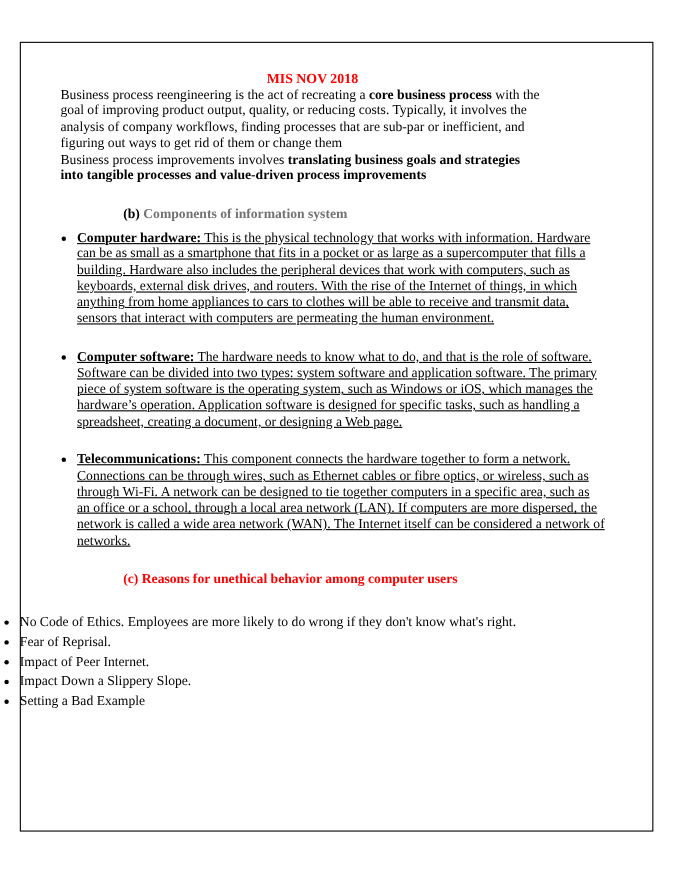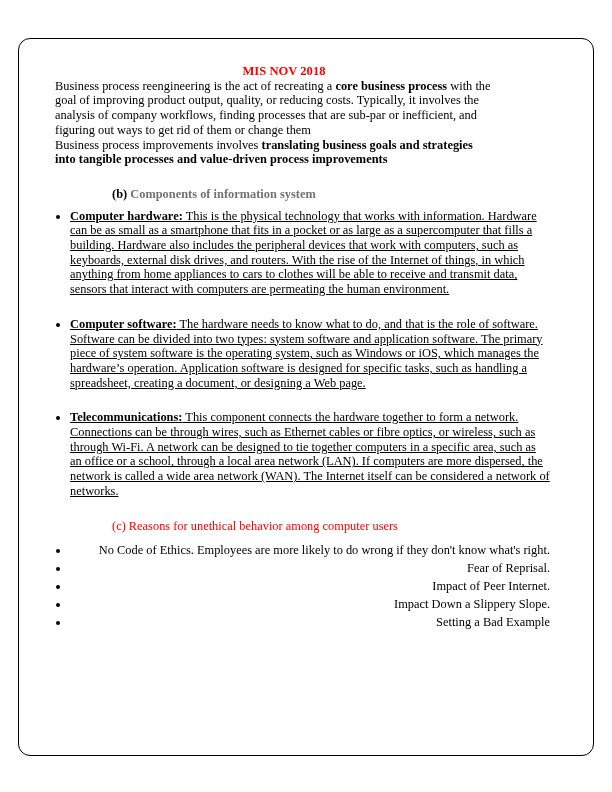--- a/index.html
+++ b/index.html
@@ -1,15 +1,15 @@
 <!DOCTYPE html>
 <html><head>
 <meta charset="utf-8">
 <style>
-  * { box-sizing: border-box; margin: 0; padding: 0; border-radius: 12px; }
+  * { box-sizing: border-box; margin: 0; padding: 0; }
   html, body { background: #ffffff; }
   body {
     width: 612px; height: 792px;
     font-family: "Liberation Serif", "DejaVu Serif", serif;
     color: #000000;
   }
   .page {
     position: relative;
     width: 612px; height: 792px;
     background: #ffffff;
@@ -59,28 +59,26 @@
     padding-left: 52px;
     list-style: disc outside;
     text-decoration: underline;
   }
   ul.bullets li {
     width: 480px;
     margin-bottom: 20px;
   }
   .sub-heading-c {
     margin: 14px 0 0 94px;
-    font-weight: normal;
+    font-weight: bold;
     color: #ff0000;
   }
   ul.bullets-c {
-    margin-top: 10px;
-    padding-left: 52px;
+    margin-top: 25px;
     list-style: disc outside;
-    text-align: right;
   }
   ul.bullets-c li {
     width: 480px;
     margin-bottom: 2.5px;
     line-height: 15.4px;
   }
 </style>
 </head>
 <body>
 

